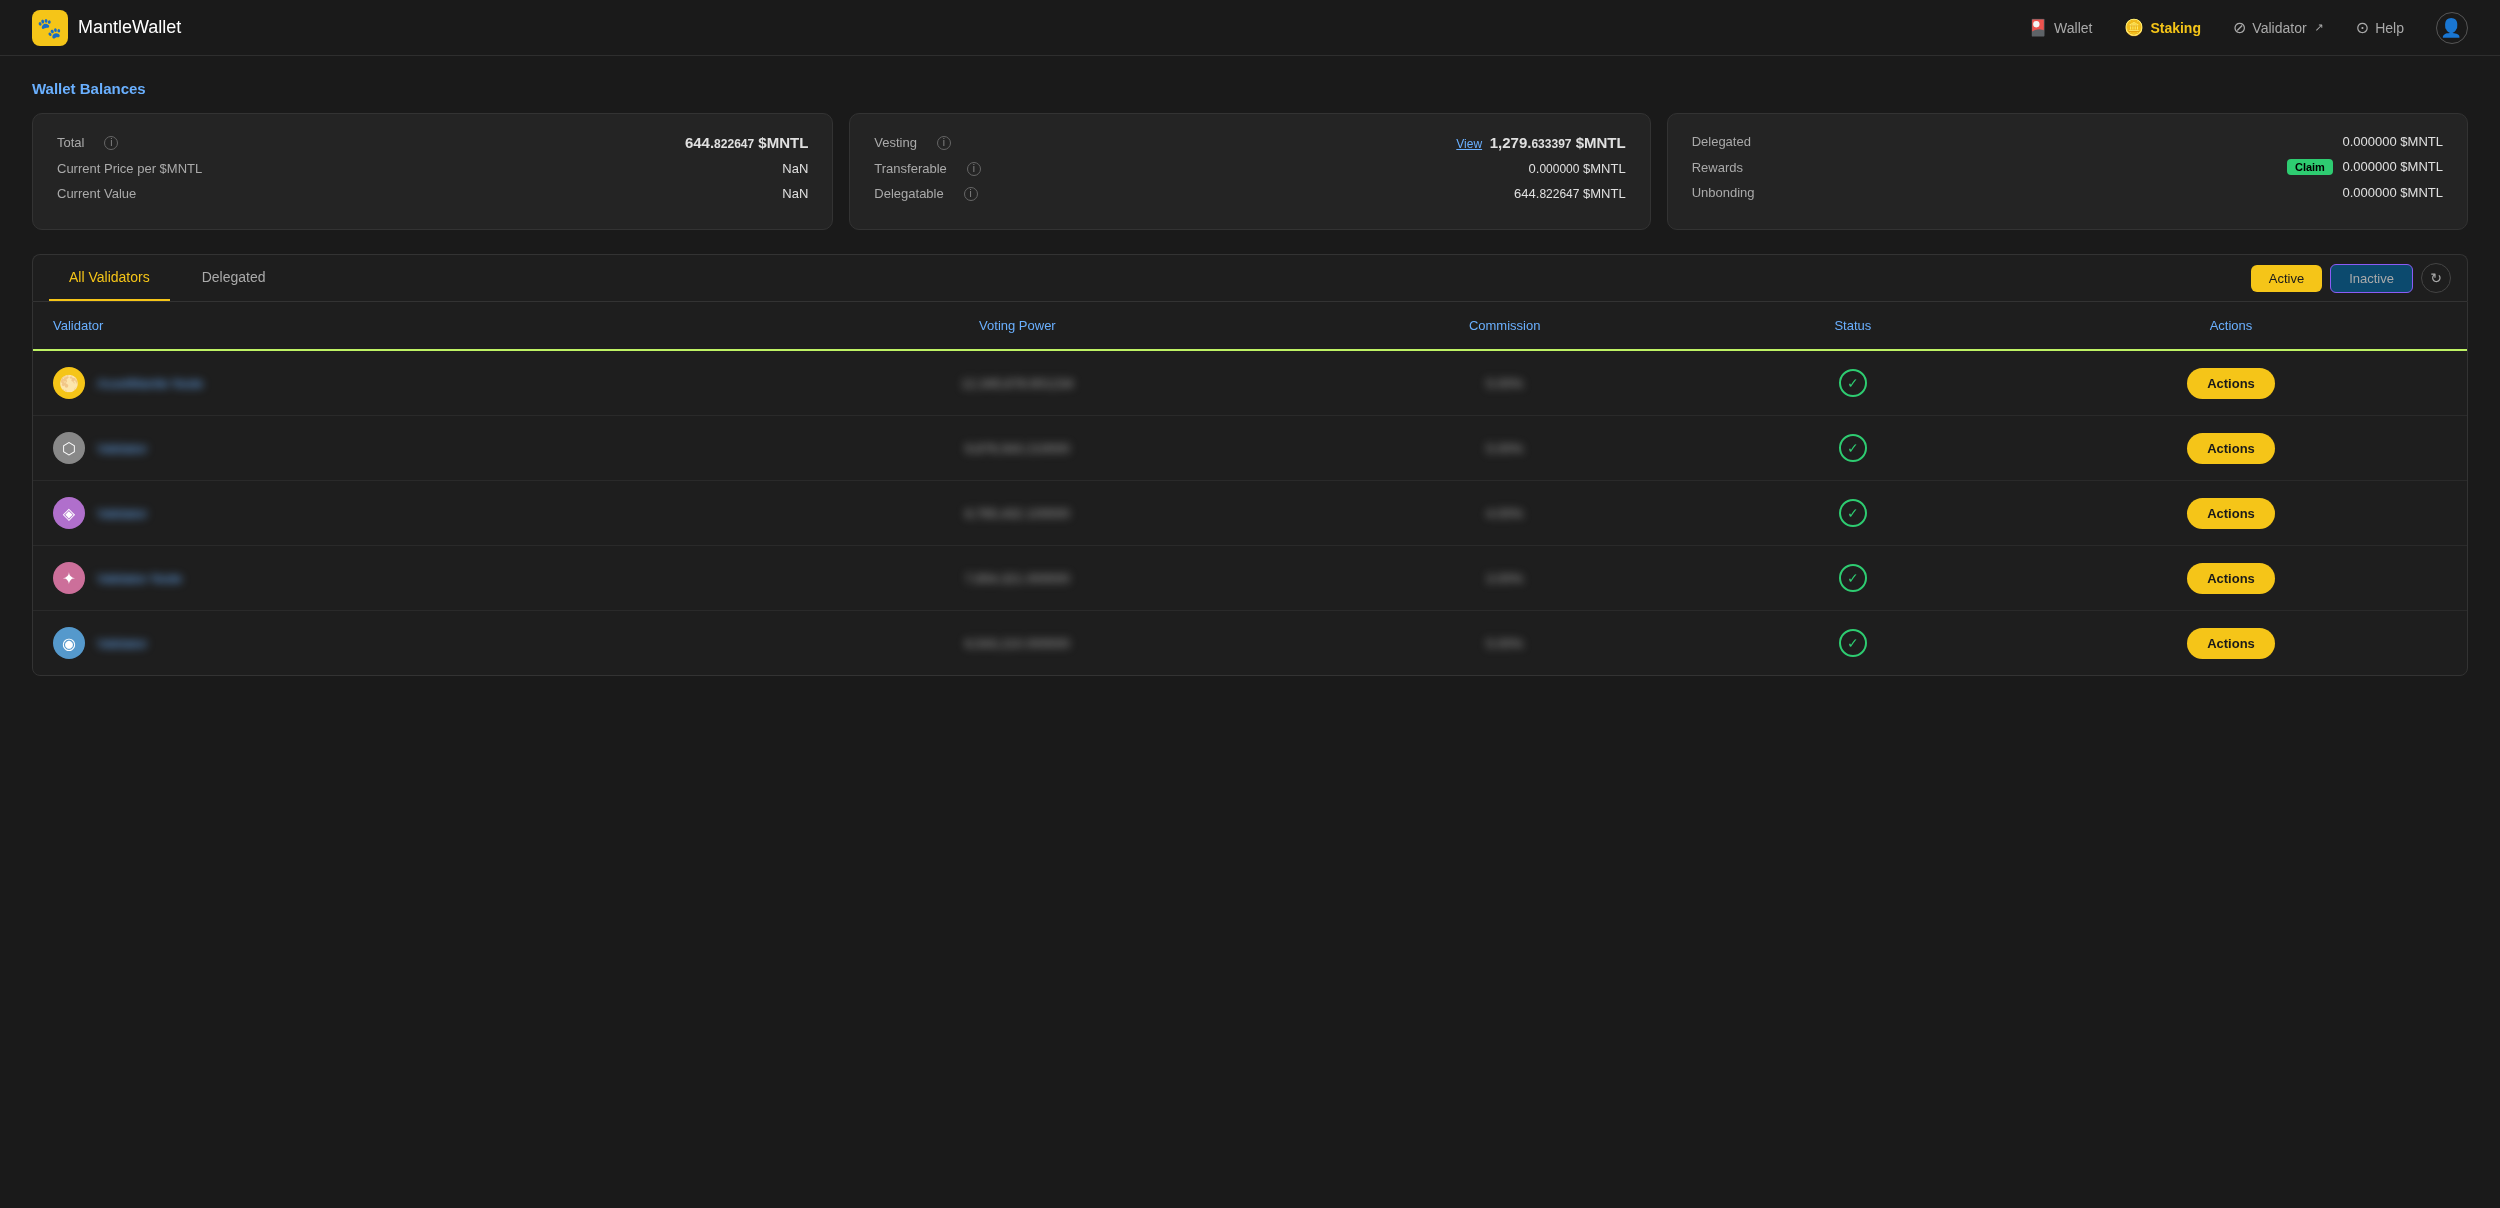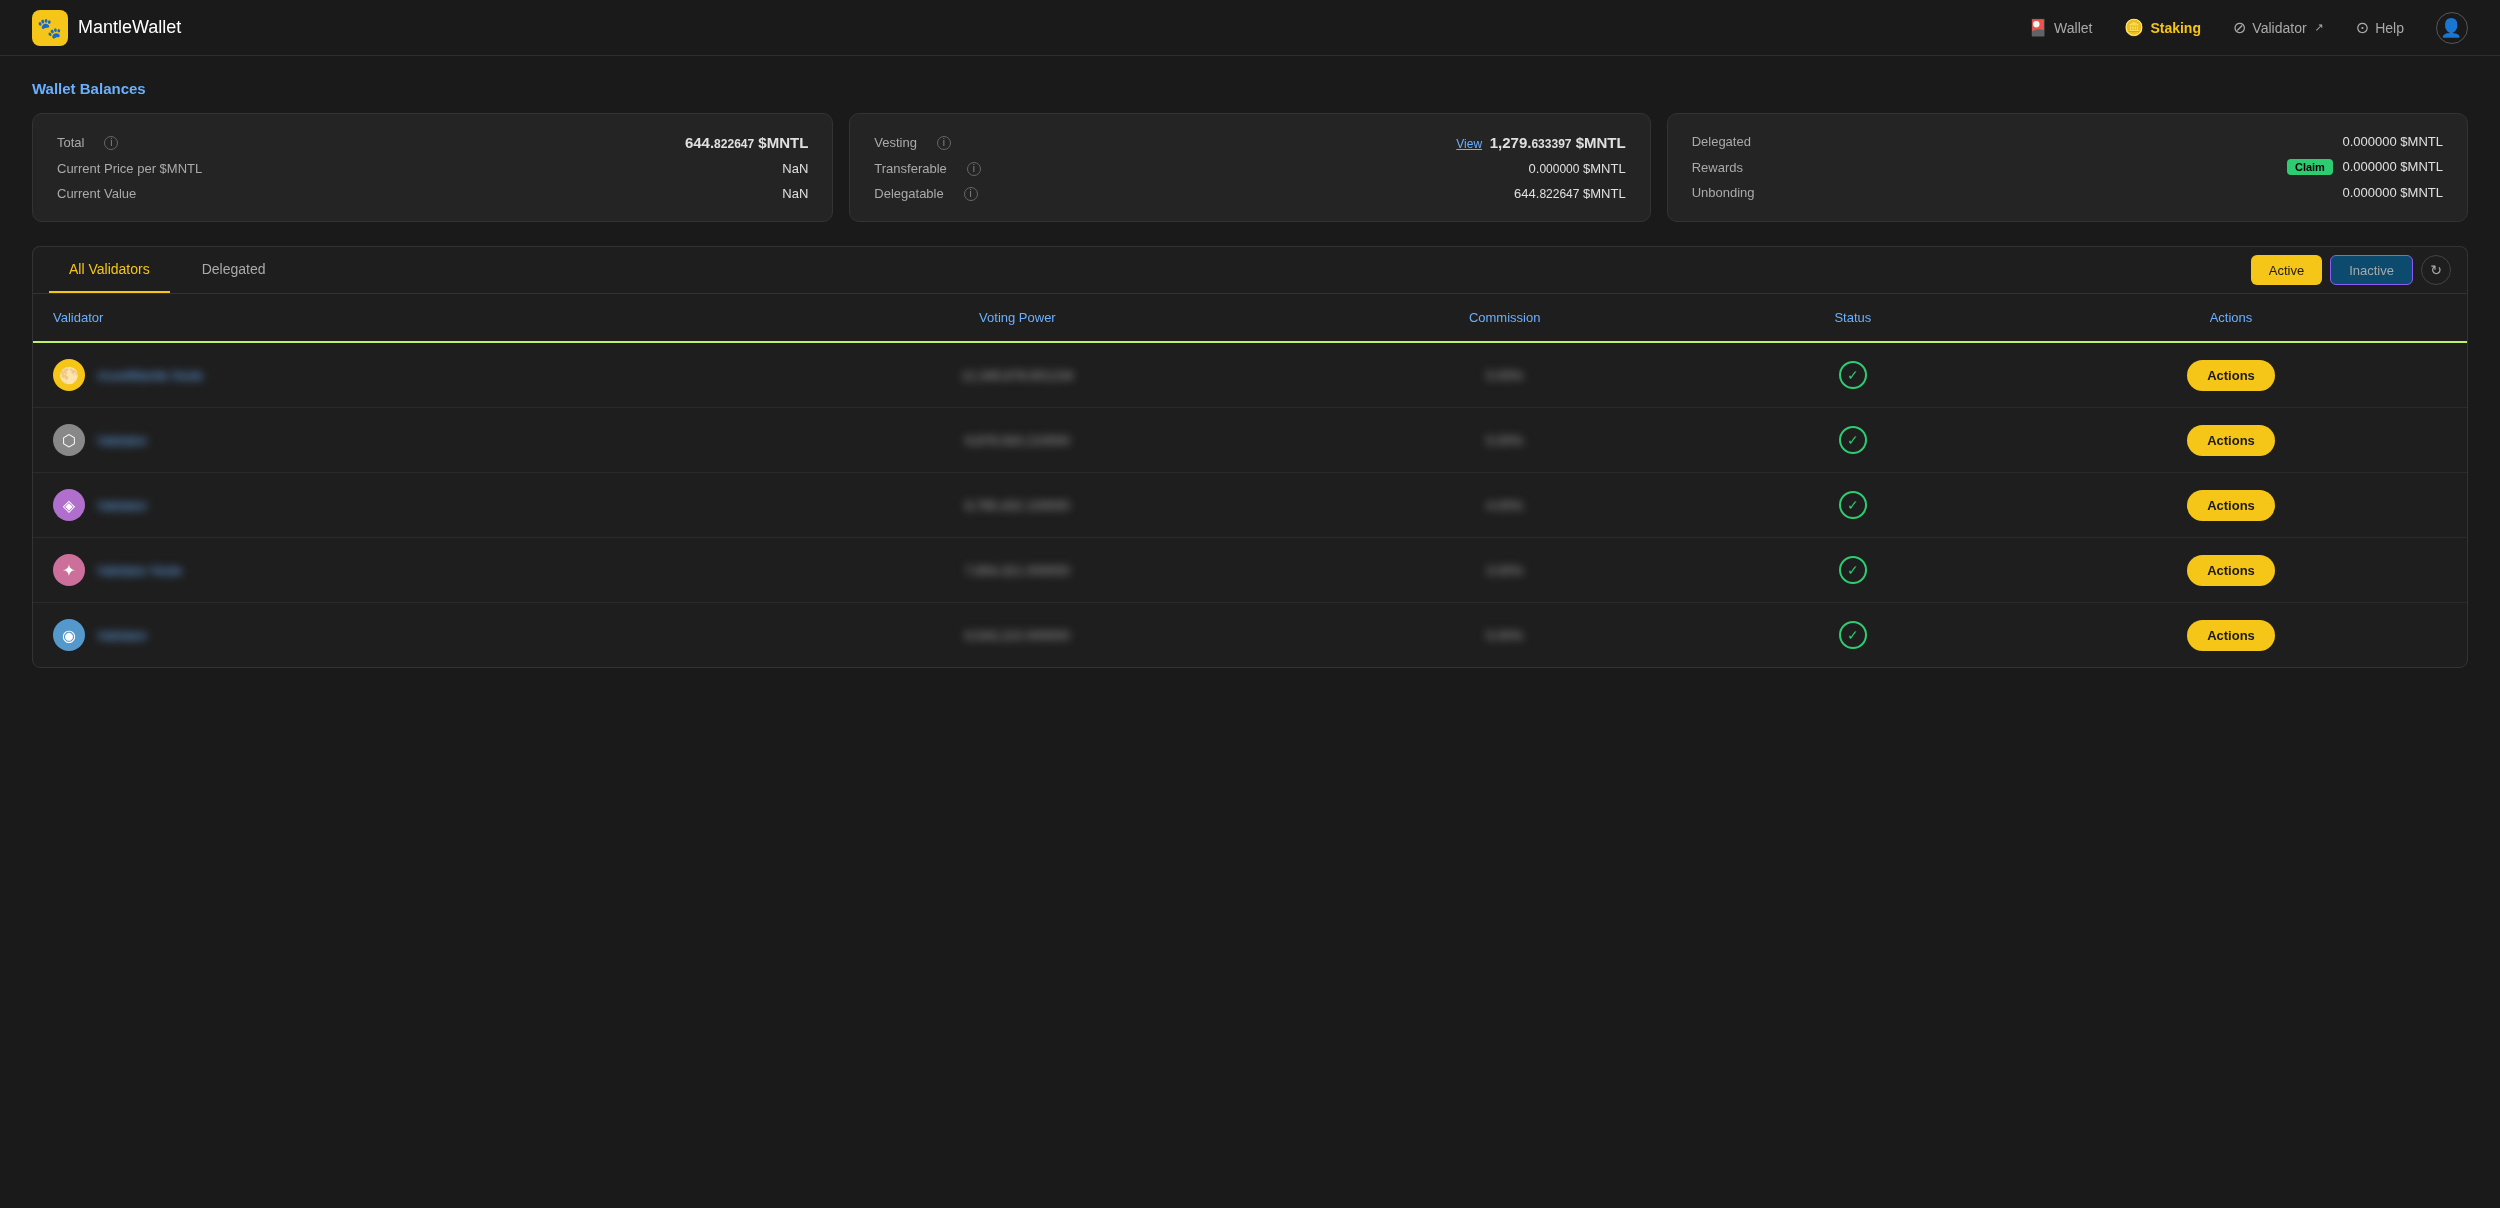--- a/index.html
+++ b/index.html
@@ -106,21 +106,21 @@
       border: 1px solid #333;
       border-radius: 10px;
       padding: 20px 24px;
     }
     .balance-row {
       display: flex;
       justify-content: space-between;
       align-items: center;
       margin-bottom: 10px;
     }
-    .balance-row:last-child { margin-bottom: 0; }
+    .balance-row:last-child { margin-bottom: 8px; }
     .balance-label {
       color: #aaa;
       font-size: 13px;
       display: flex;
       align-items: center;
       gap: 20px;
     }
     .balance-label .info-icon {
       width: 14px;
       height: 14px;
@@ -182,20 +182,21 @@
       font-size: 14px;
       color: #aaa;
       border-bottom: 2px solid transparent;
     }
     .tab-item.active-tab {
       color: #f5c518;
       border-bottom: 2px solid #f5c518;
     }
     .tabs-right {
       display: flex;
+      align-items: center;
       gap: 8px;
     }
     .filter-btn {
       padding: 6px 18px;
       border-radius: 6px;
       font-size: 13px;
       font-weight: 500;
       cursor: pointer;
       border: none;
     }

